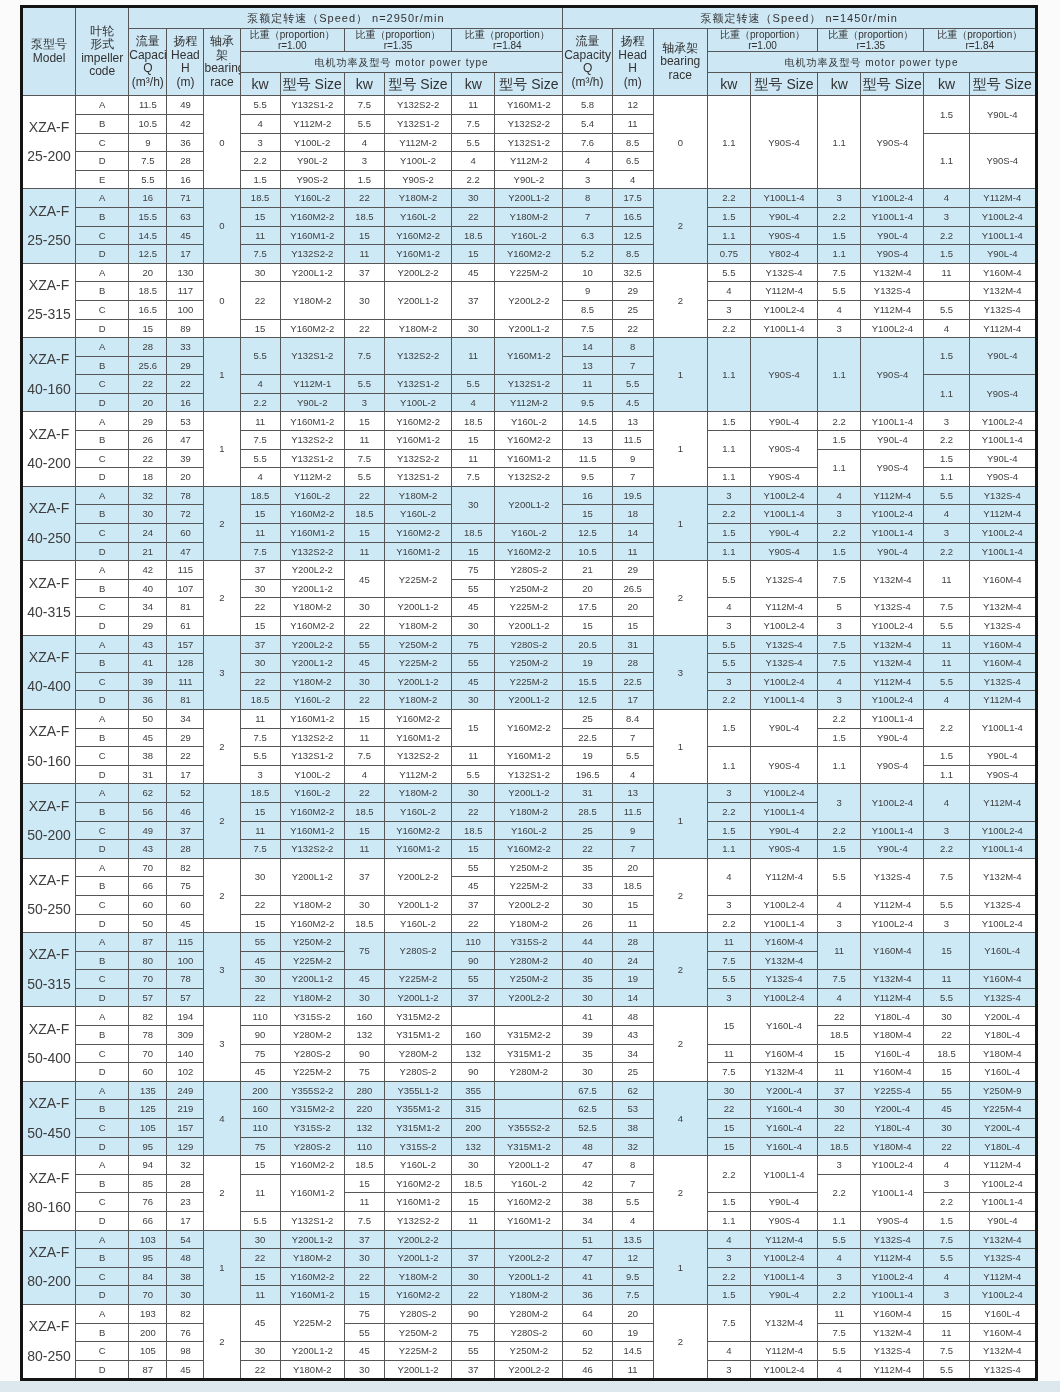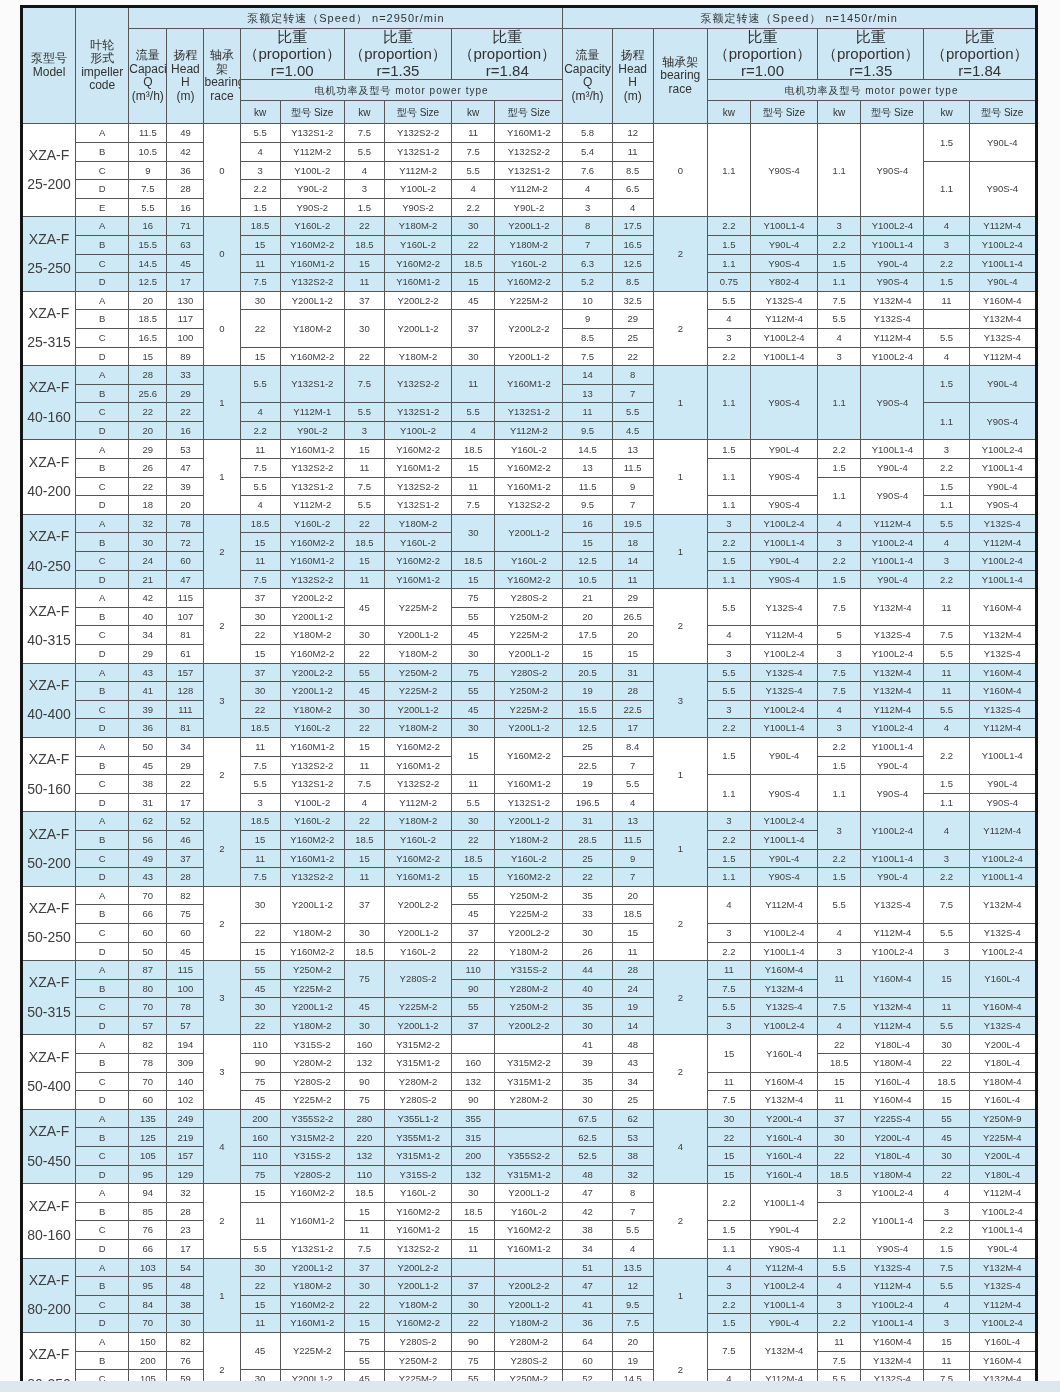--- a/index.html
+++ b/index.html
@@ -12,23 +12,23 @@
   table{border-collapse:collapse;table-layout:fixed;width:100%;border:3px solid #141414;}
   th,td{
     border:1px solid #565656;text-align:center;vertical-align:middle;
     color:#3d3d3d;padding:0;overflow:hidden;
   }
   thead th{
     background:#cde7f4;font-weight:normal;white-space:pre-line;
     font-size:12px;line-height:1.12;color:#323232;
   }
   th.title{font-size:11px;height:20px;letter-spacing:1px;}
-  th.prop{height:22px;font-size:15px;}
+  th.prop{height:22px;font-size:10px;}
   th.motor{height:20px;font-size:10px;letter-spacing:1px;}
-  th.unit{height:22px;font-size:10px;}
+  th.unit{height:22px;font-size:14px;}
   tbody td{
     height:17.6px;font-size:9.5px;line-height:1;background:#ffffff;white-space:nowrap;
   }
   tbody tr.tint td{background:#cde9f6;}
   td.model{white-space:pre-line;font-size:14px;line-height:2.1;}
   .footer-strip{position:absolute;left:0;top:1381px;width:1060px;height:11px;background:#dde8ee;}
 </style>
 </head>
 <body>
 
@@ -1311,21 +1311,21 @@
           <td>Y90L-4</td>
           <td>2.2</td>
           <td>Y100L1-4</td>
           <td>3</td>
           <td>Y100L2-4</td>
         </tr>
         <tr>
           <td rowspan="4" class="model">XZA-F
 80-250</td>
           <td>A</td>
-          <td>150</td>
+          <td>193</td>
           <td>82</td>
           <td rowspan="4">2</td>
           <td rowspan="2">45</td>
           <td rowspan="2">Y225M-2</td>
           <td>75</td>
           <td>Y280S-2</td>
           <td>90</td>
           <td>Y280M-2</td>
           <td>64</td>
           <td>20</td>
@@ -1348,21 +1348,21 @@
           <td>60</td>
           <td>19</td>
           <td>7.5</td>
           <td>Y132M-4</td>
           <td>11</td>
           <td>Y160M-4</td>
         </tr>
         <tr>
           <td>C</td>
           <td>105</td>
-          <td>59</td>
+          <td>98</td>
           <td>30</td>
           <td>Y200L1-2</td>
           <td>45</td>
           <td>Y225M-2</td>
           <td>55</td>
           <td>Y250M-2</td>
           <td>52</td>
           <td>14.5</td>
           <td>4</td>
           <td>Y112M-4</td>

